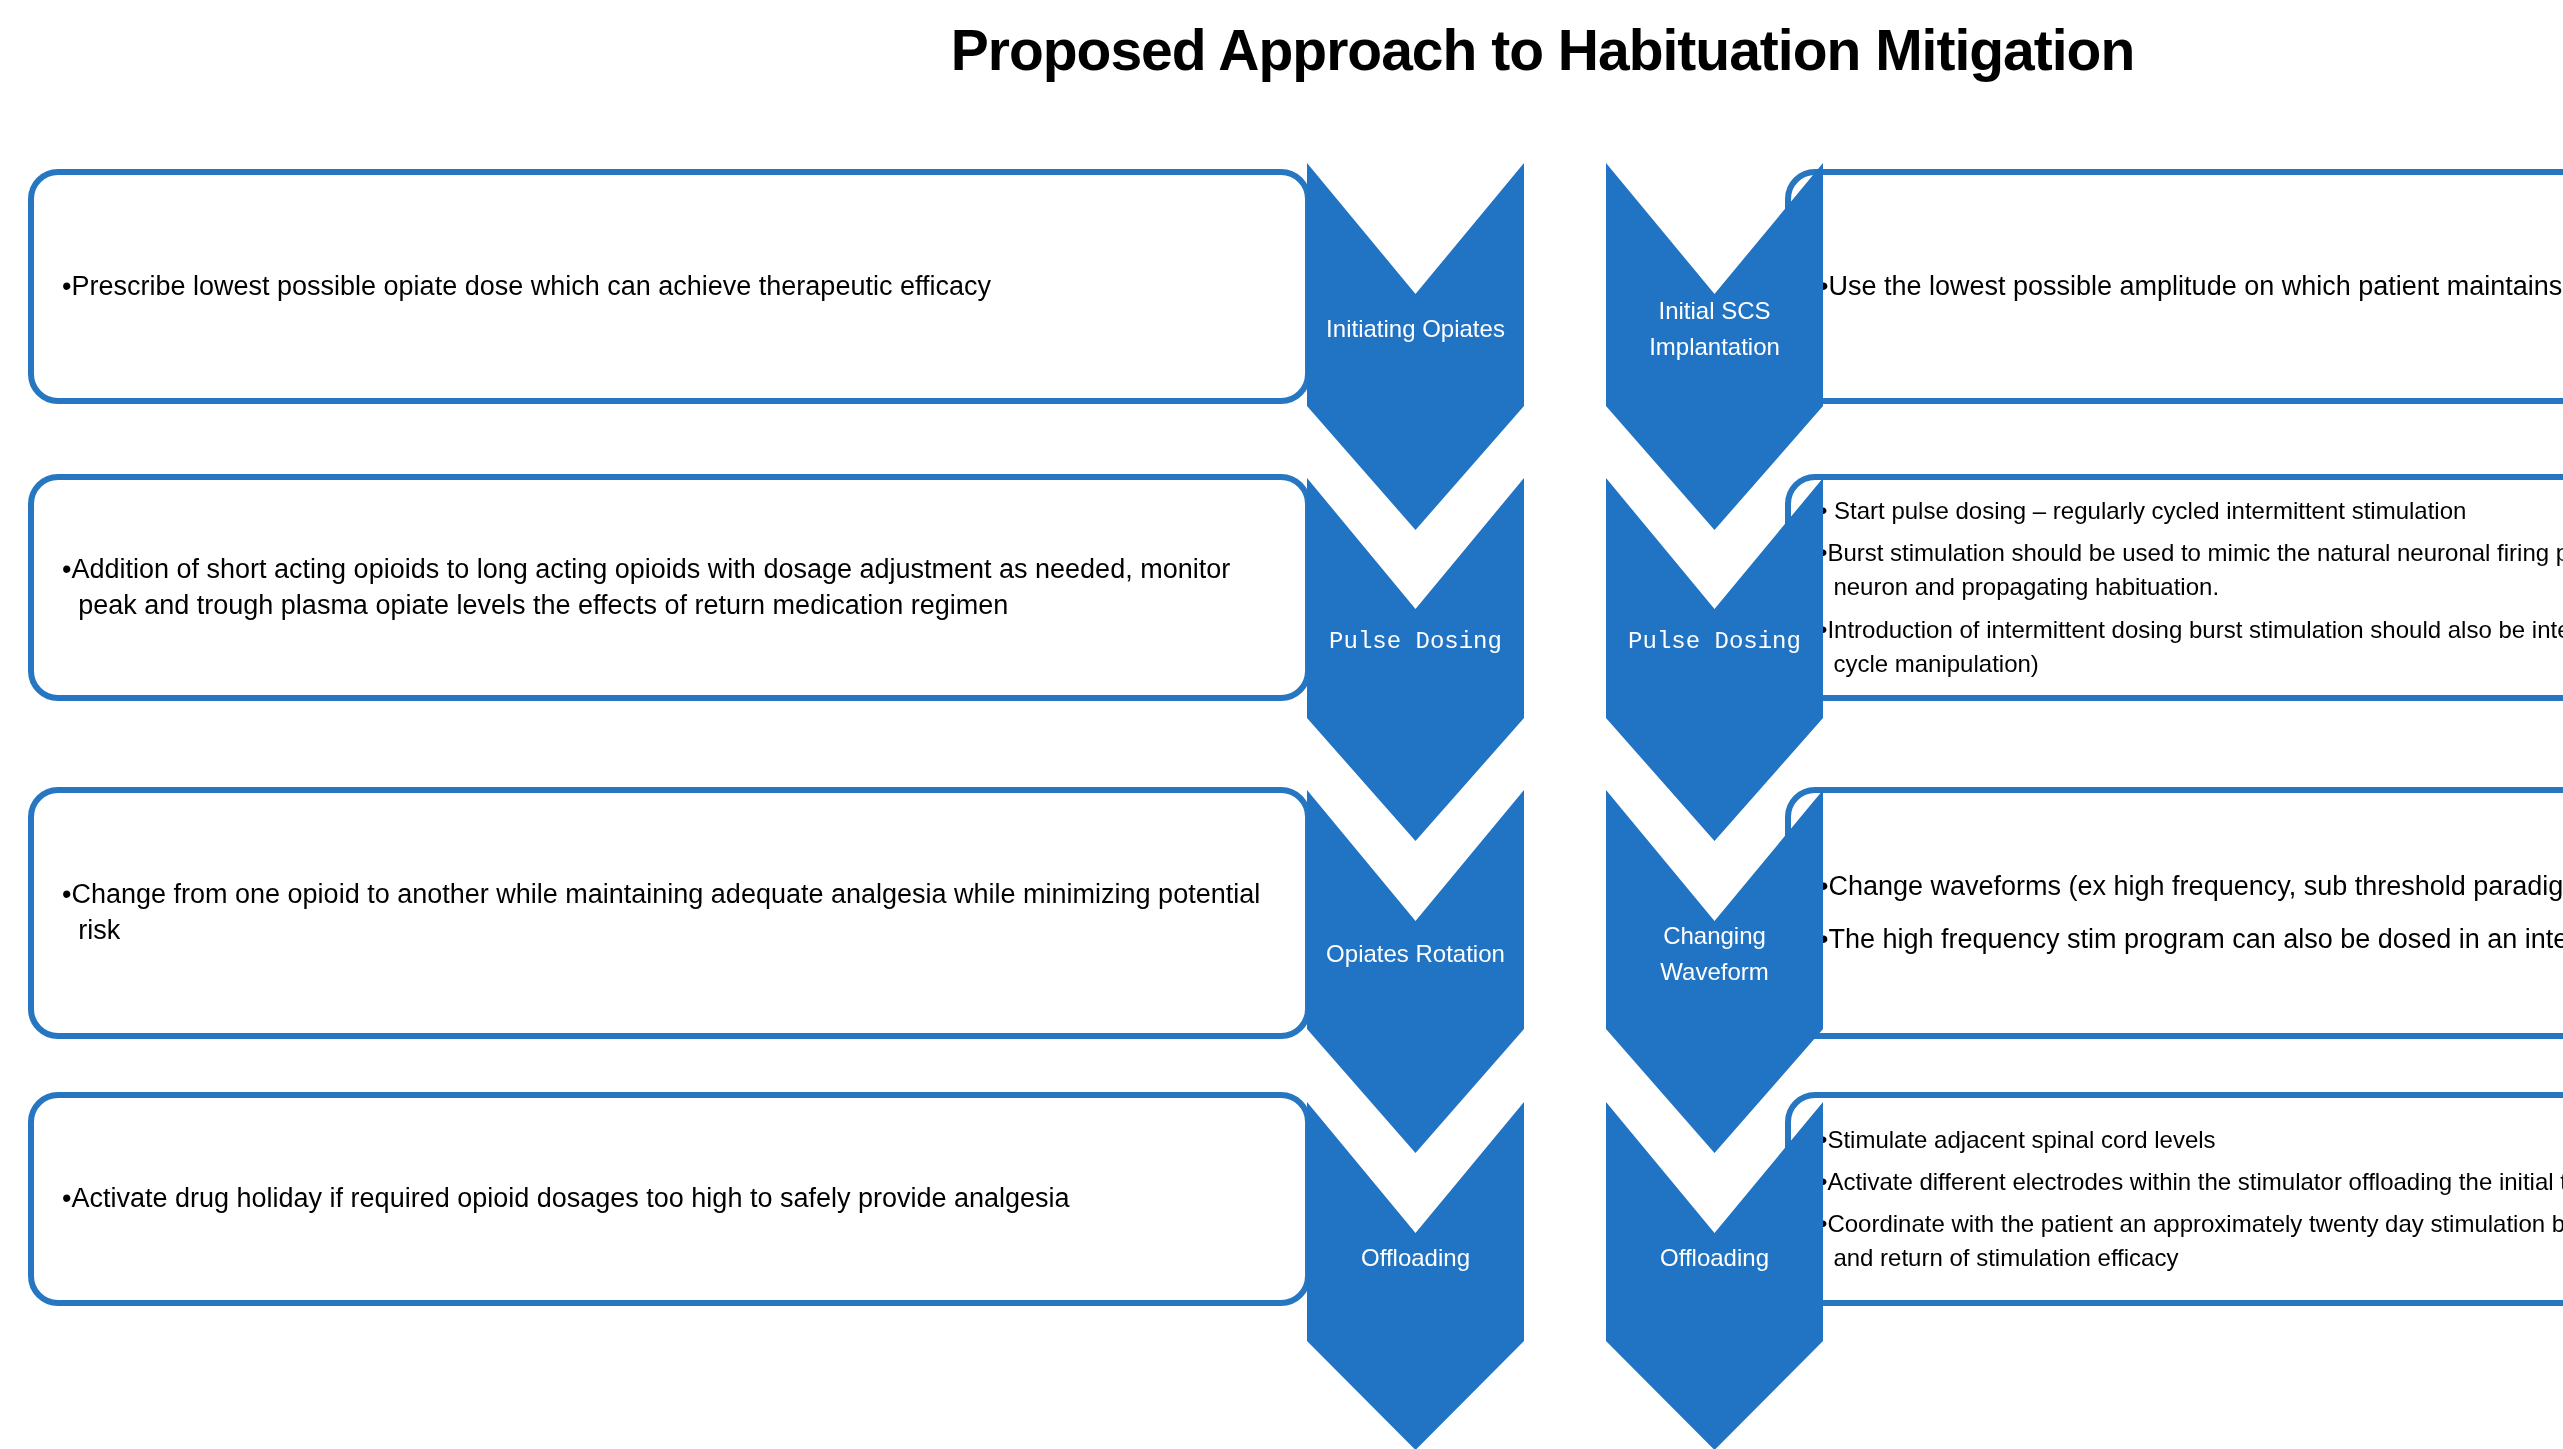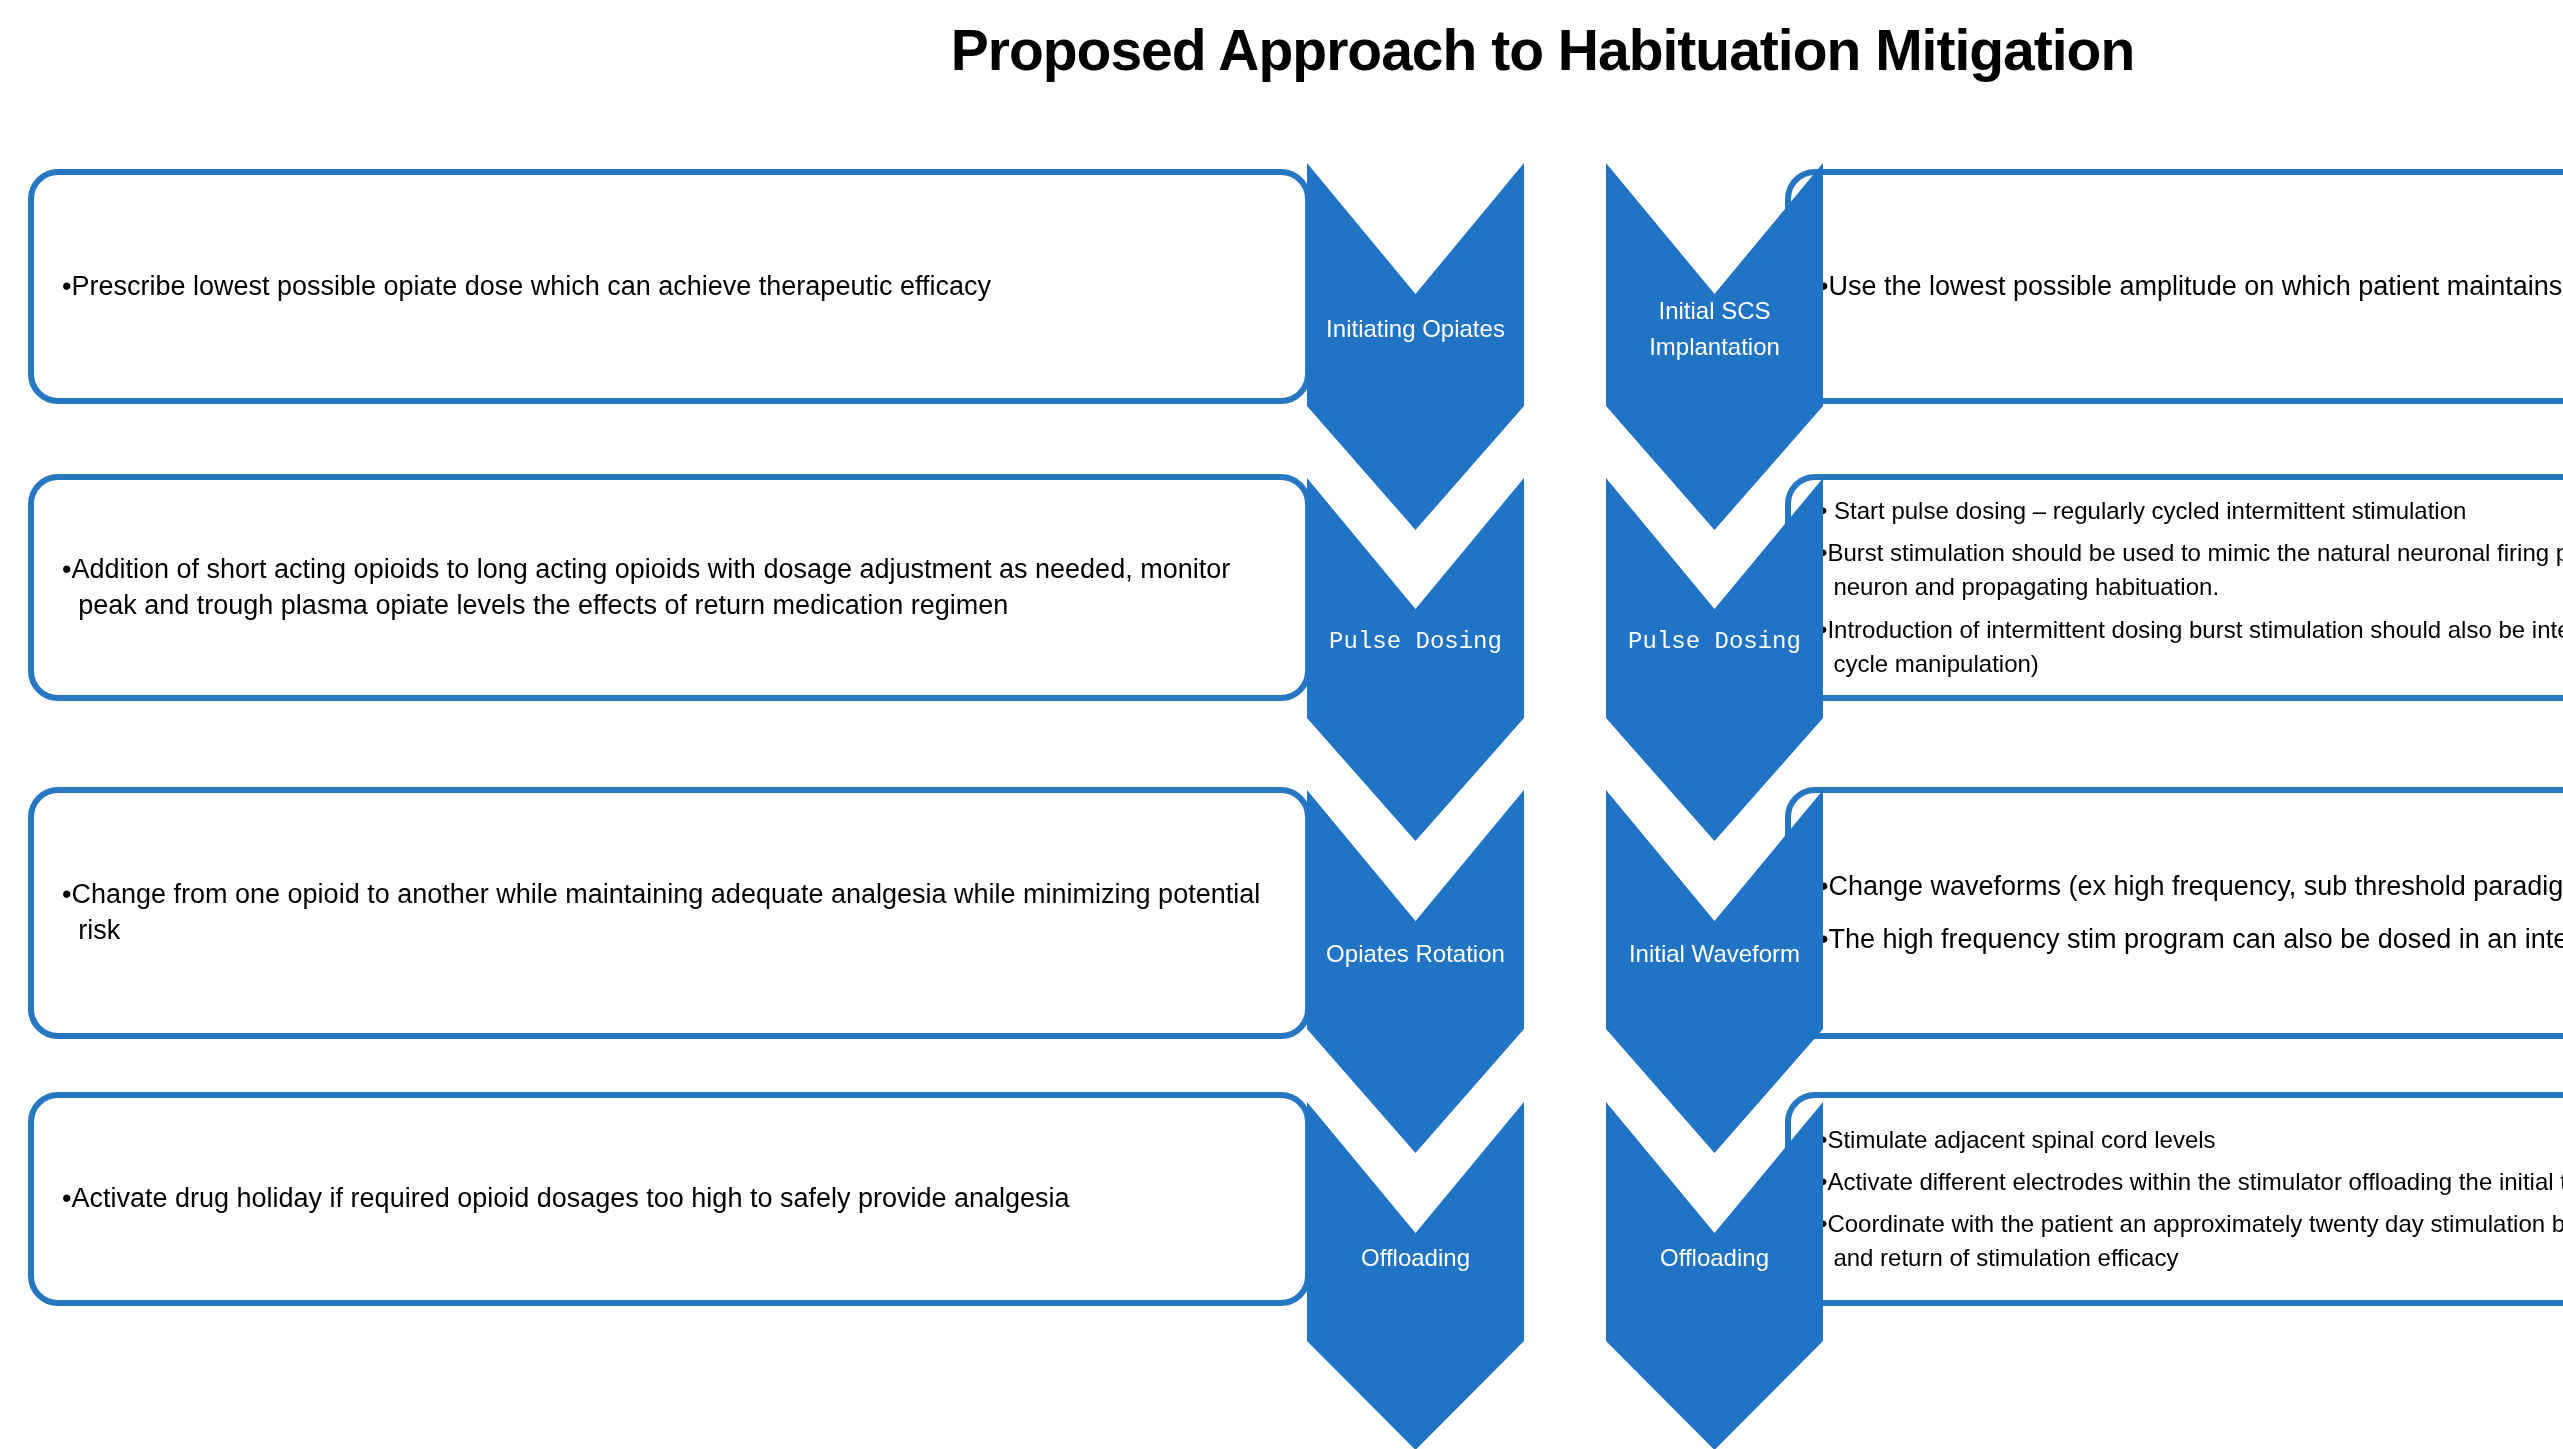--- a/index.html
+++ b/index.html
@@ -163,20 +163,20 @@
     <div class="chevron-label">Offloading</div>
   </div>
 
   <div class="chevron col-right chv1">
     <div class="chevron-label">Initial SCS Implantation</div>
   </div>
   <div class="chevron col-right chv2">
     <div class="chevron-label">Pulse Dosing</div>
   </div>
   <div class="chevron col-right chv3">
-    <div class="chevron-label">Initial Waveform</div>
+    <div class="chevron-label">Changing Waveform</div>
   </div>
   <div class="chevron col-right chv4">
     <div class="chevron-label">Offloading</div>
   </div>
 
 </div>
 
 
 </body></html>

